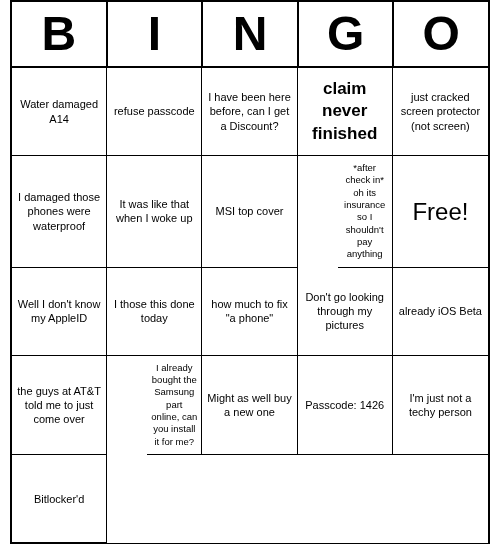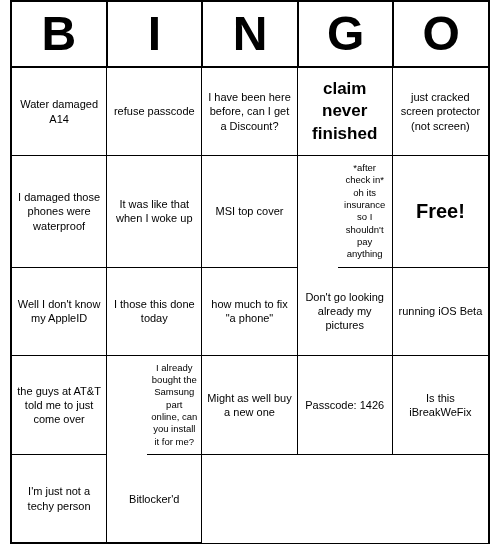--- a/index.html
+++ b/index.html
@@ -50,22 +50,22 @@
       position: relative;
     }
     .bingo-cell:nth-child(5n) {
       border-right: none;
       text-align: center;
     }
     .bingo-cell:nth-child(n+21) {
       
     }
     .bingo-cell.free {
-      font-size: 20px;
-      font-weight: bold;
+      font-size: 24px;
+      font-weight: normal;
     }
     .bingo-cell.large-text {
       font-size: 17px;
       font-weight: bold;
     }
     .bingo-cell.small-text {
       font-size: 9.5px;
       margin-left: 40px;
     }
   </style>
@@ -87,23 +87,22 @@
       <div class="bingo-cell large-text">claim never finished</div>
       <div class="bingo-cell">just cracked screen protector (not screen)</div>
       <div class="bingo-cell">I damaged those phones were waterproof</div>
       <div class="bingo-cell">It was like that when I woke up</div>
       <div class="bingo-cell">MSI top cover</div>
       <div class="bingo-cell small-text">*after check in* oh its insurance so I shouldn't pay anything</div>
       <div class="bingo-cell free">Free!</div>
       <div class="bingo-cell">Well I don't know my AppleID</div>
       <div class="bingo-cell">I those this done today</div>
       <div class="bingo-cell">how much to fix "a phone"</div>
-      <div class="bingo-cell">Don't go looking already my pictures</div>
-      <div class="bingo-cell">running iOS Beta</div>
+      <div class="bingo-cell">Don't go looking through my pictures</div>
+      <div class="bingo-cell">already iOS Beta</div>
       <div class="bingo-cell">the guys at AT&amp;T told me to just come over</div>
       <div class="bingo-cell small-text">I already bought the Samsung part online, can you install it for me?</div>
       <div class="bingo-cell">Might as well buy a new one</div>
       <div class="bingo-cell">Passcode: 1426</div>
-      <div class="bingo-cell">Is this iBreakWeFix</div>
       <div class="bingo-cell">I'm just not a techy person</div>
       <div class="bingo-cell">Bitlocker'd</div>
     </div>
 </div>
 
 </body></html>

